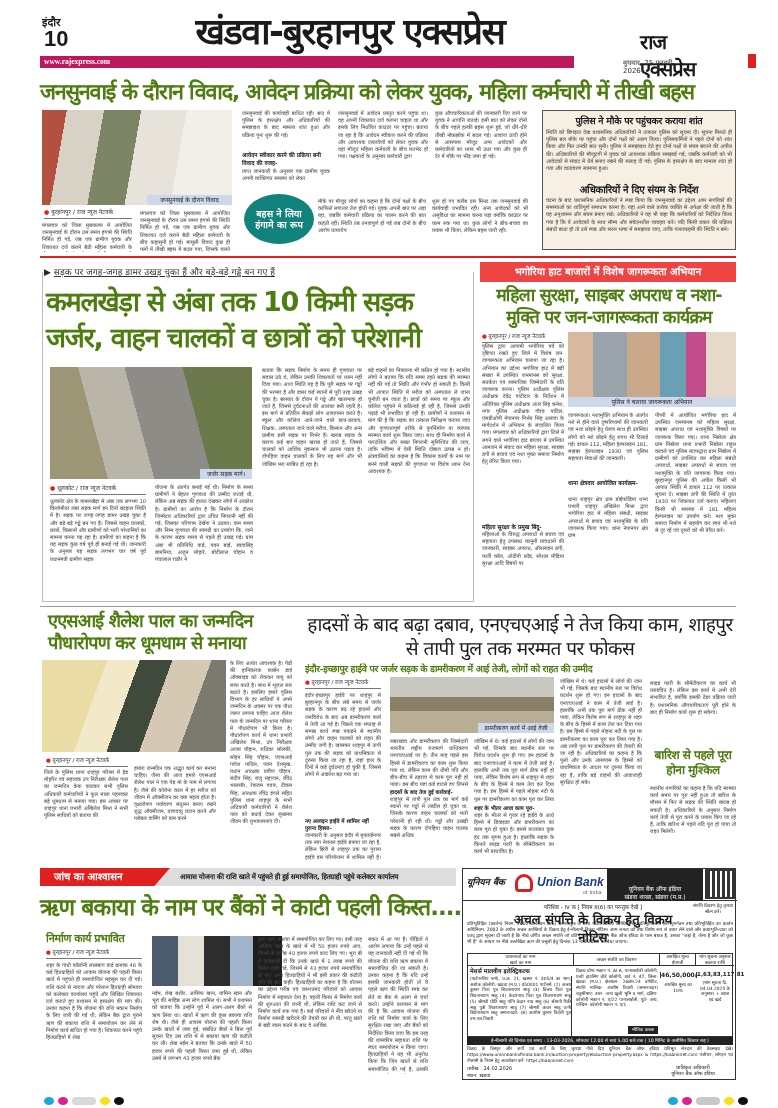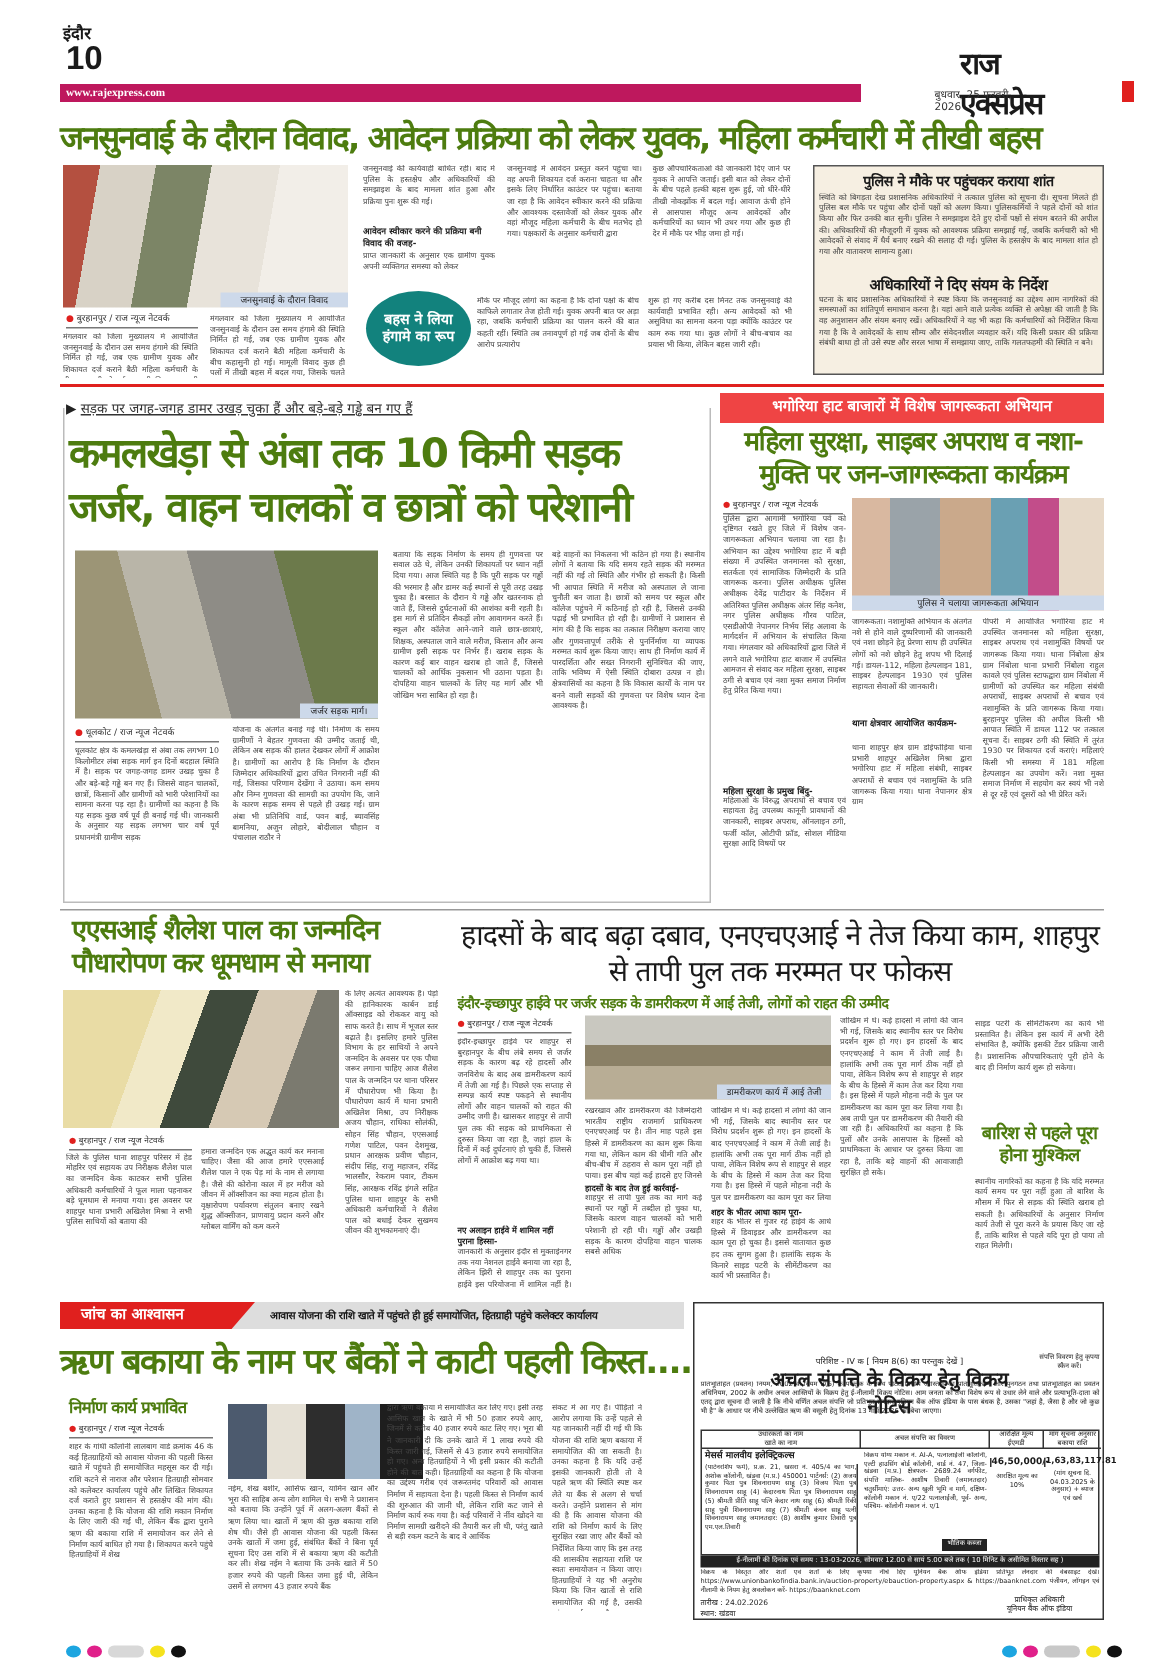--- a/index.html
+++ b/index.html
@@ -13,20 +13,21 @@
   .hl { font-family: "DejaVu Sans", sans-serif; font-weight: bold; color: #4d7c0f; letter-spacing: -0.5px; }
   .redline { background: #e0201e; height: 2px; }
   .dots span { display:inline-block; width:10px; height:8px; border-radius:50%; margin-right:4px; }
 </style>
 </head>
 <body>
 
 <div class="abs" style="left:0;top:0;width:690px;height:72px;">
   <div class="abs" style="left:42px;top:14px;font-size:11px;font-weight:bold;">इंदौर</div>
   <div class="abs" style="left:44px;top:26px;font-size:22px;font-weight:bold;font-family:'Liberation Sans',sans-serif;">10</div>
+  <div class="abs" style="left:140px;top:6px;width:420px;text-align:center;font-size:36px;font-weight:bold;letter-spacing:-1.5px;">खंडवा-बुरहानपुर एक्सप्रेस</div>
   <div class="abs" style="left:640px;top:28px;font-size:20px;font-weight:bold;letter-spacing:-1px;">राज एक्सप्रेस</div>
   <div class="abs" style="left:40px;top:56px;width:534px;height:12px;background:#be185d;text-decoration:underline;">
     <span style="position:absolute;left:4px;top:1px;font-size:7.5px;color:#fff;font-family:'Liberation Serif',serif;font-weight:bold;">www.rajexpress.com</span>
   </div>
   <div class="abs" style="left:596px;top:58px;font-size:7px;color:#333;padding-left:27px;">बुधवार, 25 फरवरी, 2026</div>
   <div class="abs" style="left:748px;top:54px;width:8px;height:14px;background:#e0201e;"></div>
 </div>
 
 <div class="abs hl" style="left:40px;top:76px;width:720px;font-size:21.5px;white-space:nowrap;letter-spacing:-1.2px;">जनसुनवाई के दौरान विवाद, आवेदन प्रक्रिया को लेकर युवक, महिला कर्मचारी में तीखी बहस</div>
 
@@ -134,20 +135,31 @@
 <div class="abs hl" style="left:46px;top:930px;width:98px;font-size:11px;letter-spacing:-0.5px;">निर्माण कार्य प्रभावित</div>
 <div class="abs byline" style="left:46px;top:948px;width:96px;font-size:5.5px;"><span class="dot">● </span><span>बुरहानपुर / राज न्यूज नेटवर्क</span></div>
 <div class="abs txt" style="left:46px;top:962px;width:96px;height:112px;">शहर के गांधी कॉलोनी लालबाग वार्ड क्रमांक 46 के कई हितग्राहियों को आवास योजना की पहली किस्त खाते में पहुंचते ही समायोजित महसूस कर दी गई। राशि कटने से नाराज और परेशान हितग्राही सोमवार को कलेक्टर कार्यालय पहुंचे और लिखित शिकायत दर्ज कराते हुए प्रशासन से हस्तक्षेप की मांग की। उनका कहना है कि योजना की राशि मकान निर्माण के लिए जारी की गई थी, लेकिन बैंक द्वारा पुराने ऋण की बकाया राशि में समायोजन कर लेने से निर्माण कार्य बाधित हो गया है। शिकायत करने पहुंचे हितग्राहियों में शेख</div>
 
 <div class="abs photo" style="left:152px;top:936px;width:130px;height:50px;background:linear-gradient(90deg,#4c5a6e 0 20%,#e6e1d6 20% 40%,#2d2d2d 40% 60%,#9fb4c8 60% 78%,#1e1e1e 78%);"></div>
 <div class="abs txt" style="left:152px;top:990px;width:100px;height:84px;">नईम, शेख बशीर, आसिफ खान, यामिन खान और भूरा की साहिब अन्य लोग शामिल थे। सभी ने प्रशासन को बताया कि उन्होंने पूर्व में अलग-अलग बैंकों से ऋण लिया था। खातों में ऋण की कुछ बकाया राशि शेष थी। जैसे ही आवास योजना की पहली किस्त उनके खातों में जमा हुई, संबंधित बैंकों ने बिना पूर्व सूचना दिए उस राशि में से बकाया ऋण की कटौती कर ली। शेख नईम ने बताया कि उनके खाते में 50 हजार रुपये की पहली किस्त जमा हुई थी, लेकिन उसमें से लगभग 43 हजार रुपये बैंक</div>
 <div class="abs txt" style="left:258px;top:936px;width:104px;height:138px;">द्वारा ऋण बकाया में समायोजित कर लिए गए। इसी तरह आसिफ खान के खाते में भी 50 हजार रुपये आए, जिनमें से करीब 40 हजार रुपये काट लिए गए। भूरा बी ने जानकारी दी कि उनके खाते में 1 लाख रुपये की किस्त जारी गई, जिसमें से 43 हजार रुपये समायोजित हो गए। अन्य हितग्राहियों ने भी इसी प्रकार की कटौती होने की बात कही। हितग्राहियों का कहना है कि योजना का उद्देश्य गरीब एवं जरूरतमंद परिवारों को आवास निर्माण में सहायता देना है। पहली किस्त से निर्माण कार्य की शुरुआत की जानी थी, लेकिन राशि कट जाने से निर्माण कार्य रुक गया है। कई परिवारों ने नींव खोदने या निर्माण सामग्री खरीदने की तैयारी कर ली थी, परंतु खाते से बड़ी रकम कटने के बाद वे आर्थिक</div>
 <div class="abs txt" style="left:368px;top:936px;width:60px;height:138px;">संकट में आ गए हैं। पीड़ितों ने आरोप लगाया कि उन्हें पहले से यह जानकारी नहीं दी गई थी कि योजना की राशि ऋण बकाया में समायोजित की जा सकती है। उनका कहना है कि यदि उन्हें इसकी जानकारी होती तो वे पहले ऋण की स्थिति स्पष्ट कर लेते या बैंक से अलग से चर्चा करते। उन्होंने प्रशासन से मांग की है कि आवास योजना की राशि को निर्माण कार्य के लिए सुरक्षित रखा जाए और बैंकों को निर्देशित किया जाए कि इस तरह की शासकीय सहायता राशि पर स्वतः समायोजन न किया जाए। हितग्राहियों ने यह भी अनुरोध किया कि जिन खातों से राशि समायोजित की गई है, उसकी जांच कराई जाए और आवश्यक हो तो कटौती की गई राशि वापस दिलाई जाए, ताकि वे अपने मकान का निर्माण कार्य समय पर पूरा कर सकें।</div>
 
 <div class="abs" style="left:462px;top:868px;width:274px;height:212px;border:1px solid #333;background:#fff;">
+  <div class="abs" style="left:0;top:0;width:274px;height:32px;border-bottom:1px solid #333;">
+    <span class="abs" style="left:4px;top:6px;font-size:9px;font-weight:bold;font-style:italic;">यूनियन बैंक</span>
+    <span class="abs" style="left:52px;top:5px;width:18px;height:18px;border:3px solid #d2232a;border-radius:50% 50% 4px 4px;"></span>
+    <span class="abs" style="left:74px;top:6px;font-size:12px;font-weight:bold;font-style:italic;color:#1b3c87;font-family:'Liberation Sans',sans-serif;">Union Bank</span>
+    <span class="abs" style="left:120px;top:20px;font-size:5px;color:#555;">of India</span>
+    <div class="abs" style="left:144px;top:0;width:96px;height:32px;background:#222;color:#fff;font-size:6px;text-align:center;white-space:pre-line;padding-top:8px;line-height:8px;">
+      <span>यूनियन बैंक ऑफ इंडिया
+खंडवा शाखा, खंडवा (म.प्र.)</span>
+    </div>
+    <div class="abs" style="left:244px;top:2px;width:26px;height:26px;background:repeating-linear-gradient(90deg,#111 0 3px,#fff 3px 5px),#111;outline:2px solid #111;opacity:0.85;"></div>
+  </div>
   <div class="abs" style="left:228px;top:34px;width:44px;font-size:4.5px;text-align:center;line-height:5.5px;">संपत्ति विवरण हेतु कृपया स्कैन करें।</div>
   <div class="abs" style="left:40px;top:34px;width:180px;text-align:center;font-size:5.5px;">परिशिष्ट - IV क [ नियम 8(6) का परन्तुक देखें ]</div>
   <div class="abs" style="left:40px;top:41px;width:180px;text-align:center;font-size:13px;font-weight:bold;">अचल संपत्ति के विक्रय हेतु विक्रय नोटिस</div>
   <div class="abs txt" style="left:4px;top:52px;width:266px;height:30px;font-size:4.6px;line-height:6px;color:#222;">प्रतिभूतिहित (प्रवर्तन) नियम, 2002 के नियम 8(6) के परन्तुक के साथ पठित वित्तीय आस्तियों का प्रतिभूतिकरण और पुनर्गठन तथा प्रतिभूतिहित का प्रवर्तन अधिनियम, 2002 के अधीन अचल आस्तियों के विक्रय हेतु ई-नीलामी विक्रय नोटिस। आम जनता को तथा विशेष रूप से उधार लेने वाले और प्रत्याभूति-दाता को एतद् द्वारा सूचना दी जाती है कि नीचे वर्णित अचल संपत्ति जो प्रतिभूत लेनदार यूनियन बैंक ऑफ इंडिया के पास बंधक है, उसका "जहां है, जैसा है और जो कुछ भी है" के आधार पर नीचे उल्लेखित ऋण की वसूली हेतु दिनांक 13 मार्च 2026 को बेचा जाएगा।</div>
 
   <div class="abs" style="left:4px;top:84px;width:266px;height:84px;border:1px solid #333;font-size:4.6px;line-height:5.6px;">
     <div class="abs" style="left:0;top:0;width:106px;height:12px;border-right:1px solid #333;border-bottom:1px solid #333;text-align:center;white-space:pre-line;">उधारकर्ता का नाम
 खाते का नाम</div>
     <div class="abs" style="left:106px;top:0;width:86px;height:12px;border-right:1px solid #333;border-bottom:1px solid #333;text-align:center;padding-top:3px;">अचल संपत्ति का विवरण</div>
     <div class="abs" style="left:192px;top:0;width:36px;height:12px;border-right:1px solid #333;border-bottom:1px solid #333;text-align:center;white-space:pre-line;">आरक्षित मूल्य

